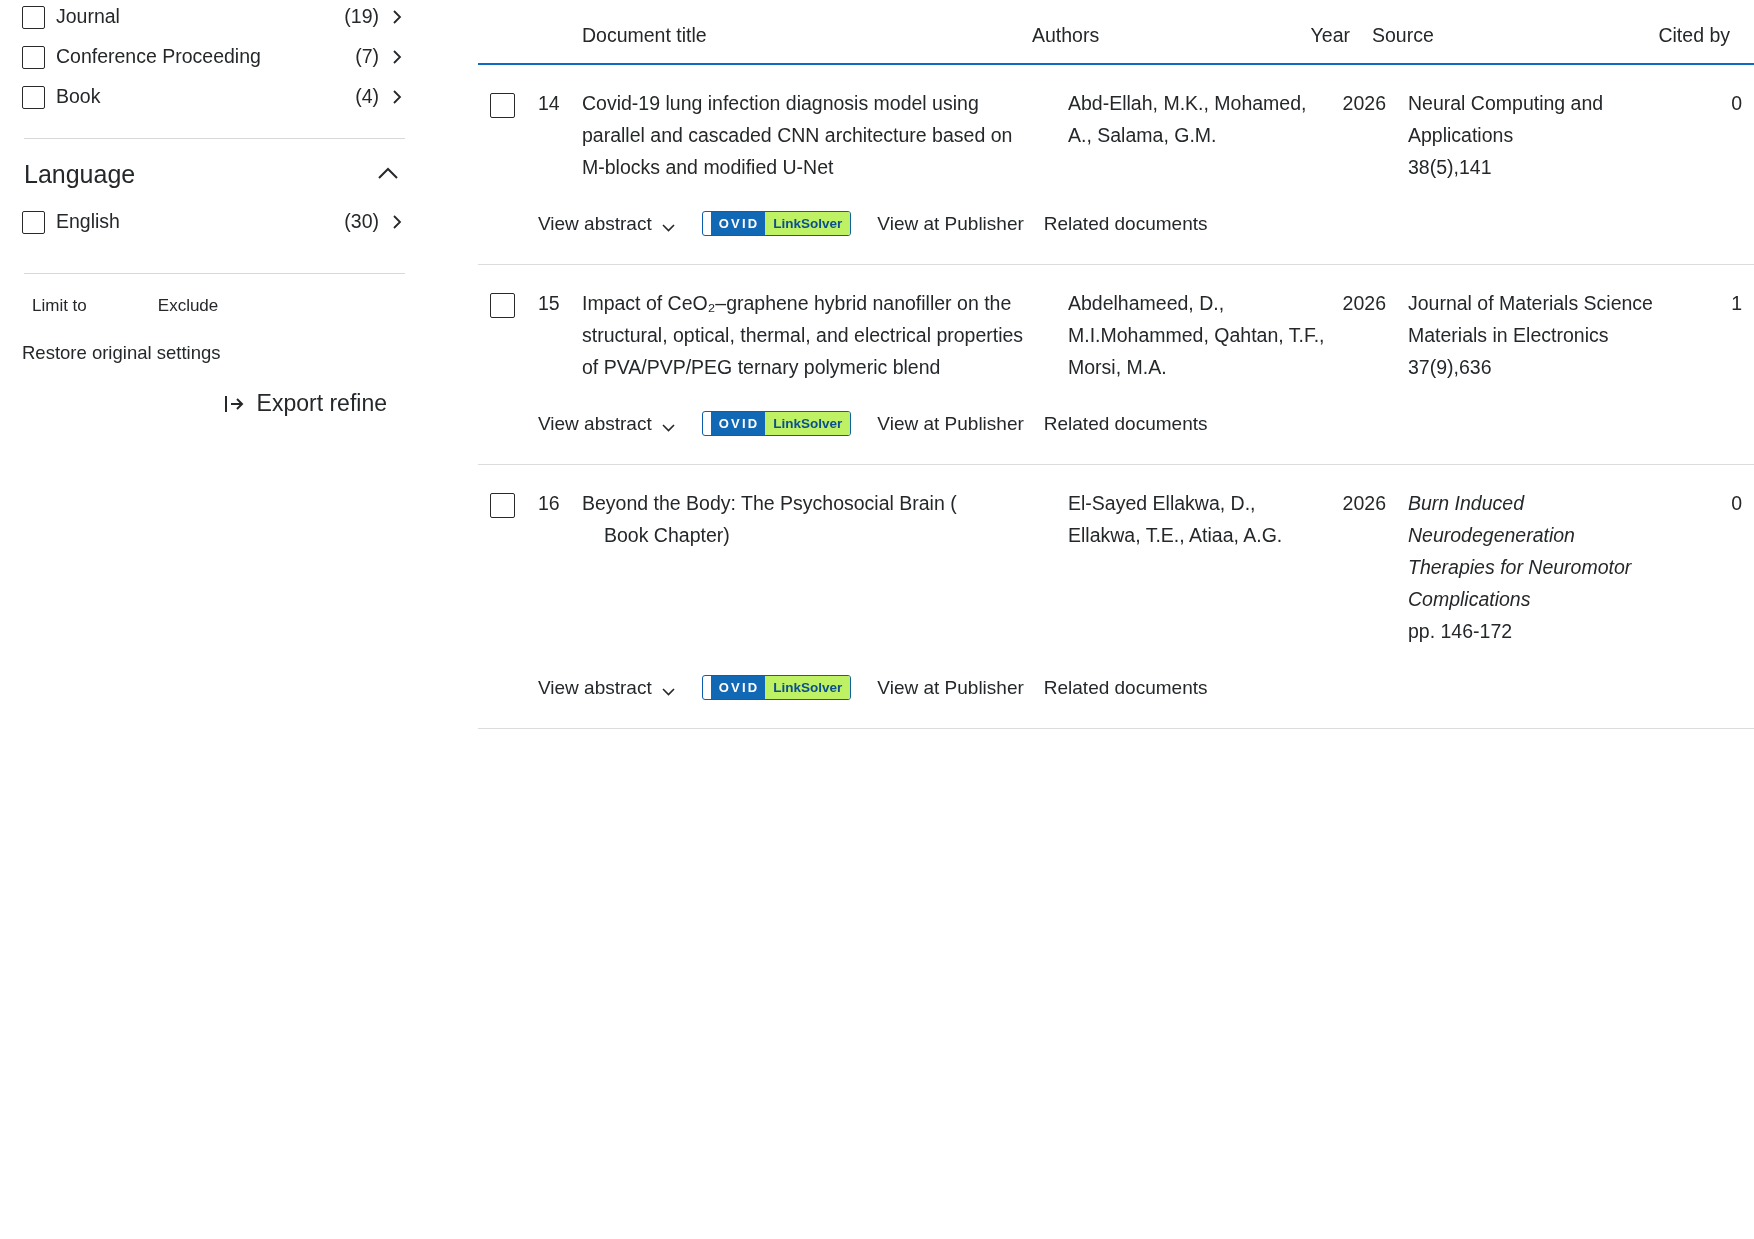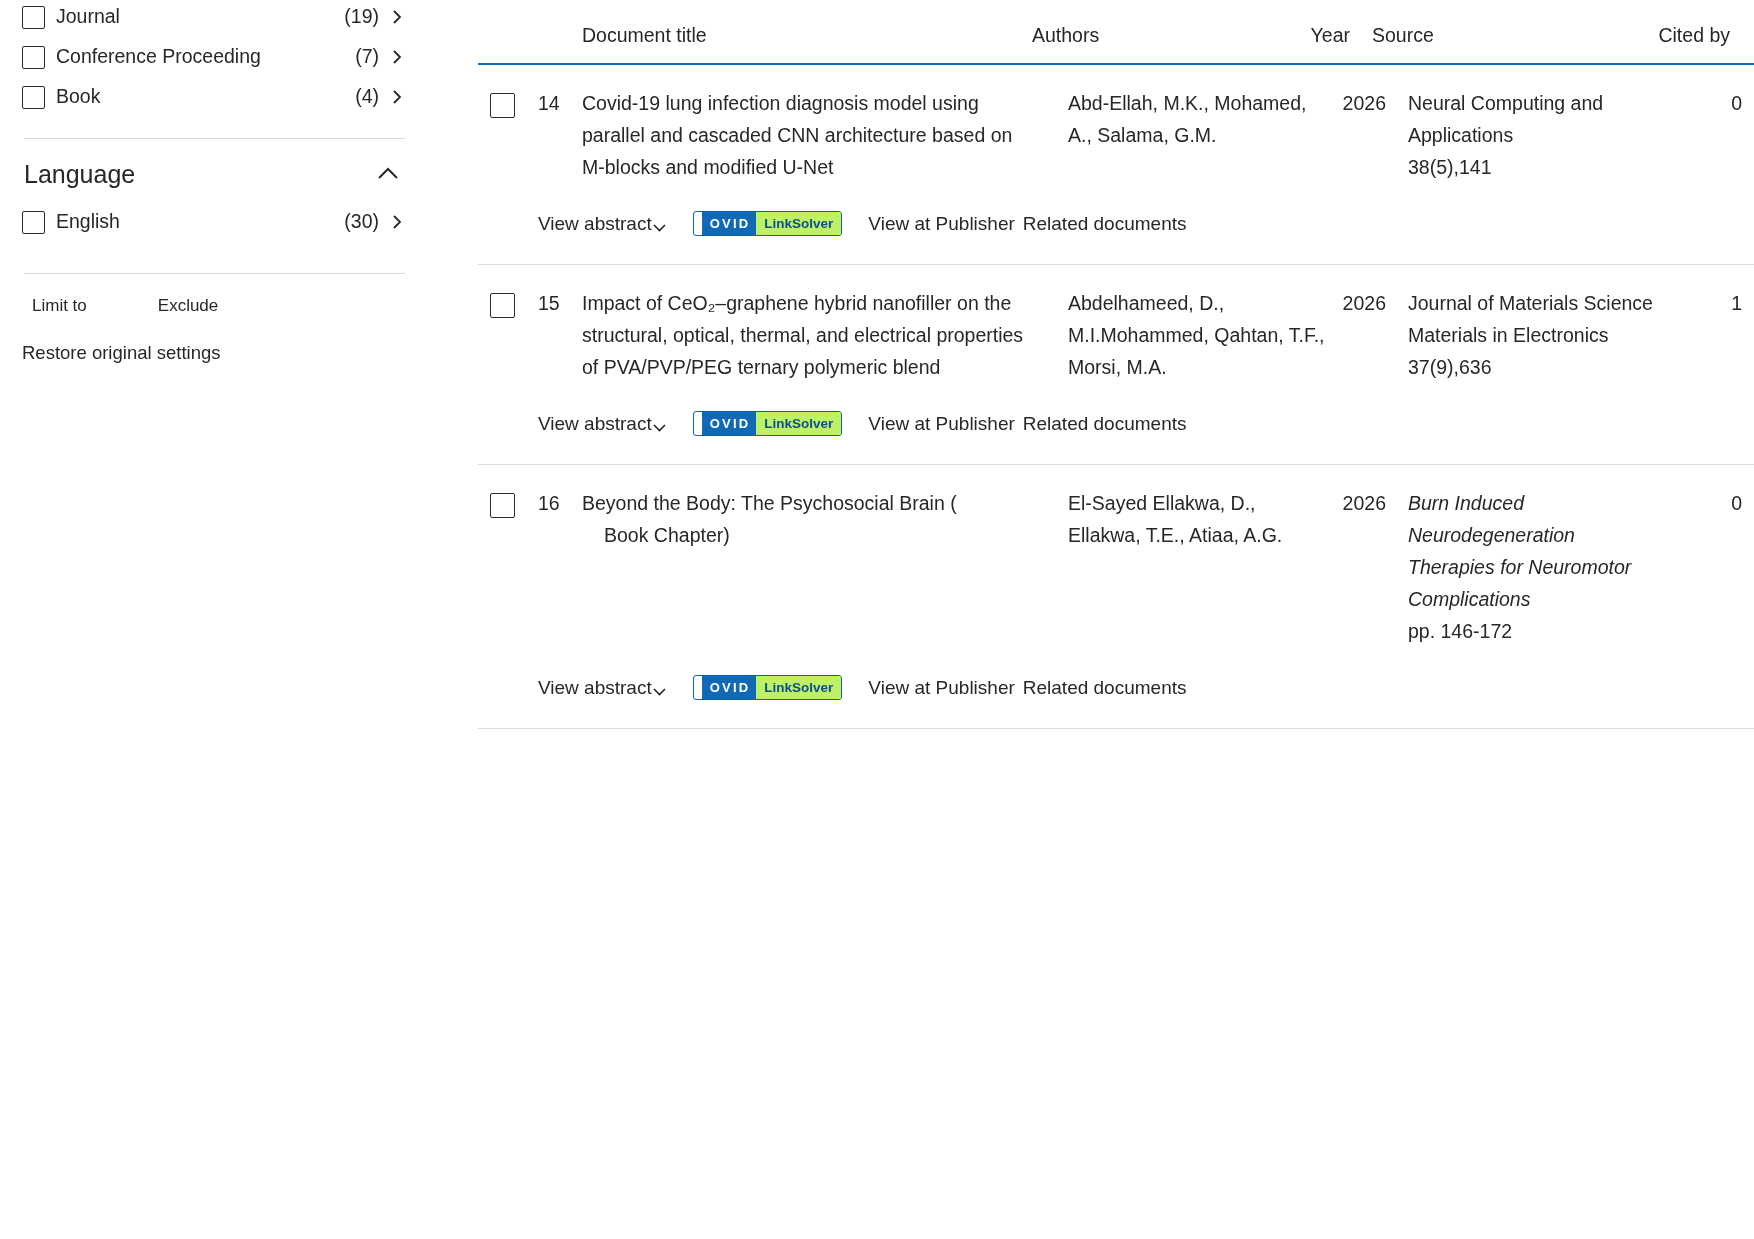--- a/index.html
+++ b/index.html
@@ -168,20 +168,21 @@
     display: flex;
     align-items: center;
     gap: 0;
     padding: 28px 0 18px 60px;
     font-size: 19px;
     color: #25282a;
   }
   .view-abstract {
     display: flex;
     align-items: center;
+    gap: 9px;
     cursor: pointer;
   }
   .chev-down-sm { width: 15px; height: 15px; margin-top: 3px; }
   .linksolver {
     display: inline-flex;
     align-items: stretch;
     margin-left: 26px;
     border: 1px solid #0d5fae;
     border-radius: 3px;
     overflow: hidden;
@@ -205,21 +206,21 @@
     font-size: 13.5px;
     font-weight: bold;
     padding: 0 8px;
     display: flex;
     align-items: center;
   }
   .action-link {
     margin-left: 26px;
     cursor: pointer;
   }
-  .action-link.rel { margin-left: 8px; }
+  .action-link.rel { margin-left: 20px; }
 </style>
 </head>
 <body>
 
 <div class="page">
 
   <div class="sidebar">
 
     <div class="facet-row">
       <div class="cbox"></div>
@@ -278,20 +279,30 @@
 
     <div class="divider" style="margin-top:28px;"></div>
 
     <div class="limit-row">
       <span>Limit to</span>
       <span>Exclude</span>
     </div>
 
     <div class="restore">Restore original settings</div>
 
+    <div class="export-refine">
+      <span class="export-icon">
+        <svg viewBox="0 0 24 24" width="24" height="24">
+          <path d="M3 4 L3 20" stroke="#25282a" stroke-width="2" fill="none"></path>
+          <path d="M8 12 L19 12" stroke="#25282a" stroke-width="2" fill="none"></path>
+          <path d="M14 7 L19 12 L14 17" stroke="#25282a" stroke-width="2" fill="none"></path>
+        </svg>
+      </span>
+      <span>Export refine</span>
+    </div>
   </div>
 
   <div class="results">
 
     <div class="res-header">
       <div class="col-check"></div>
       <div class="col-num"></div>
       <div class="col-title">Document title</div>
       <div class="col-auth">Authors</div>
       <div class="col-year">Year</div>

